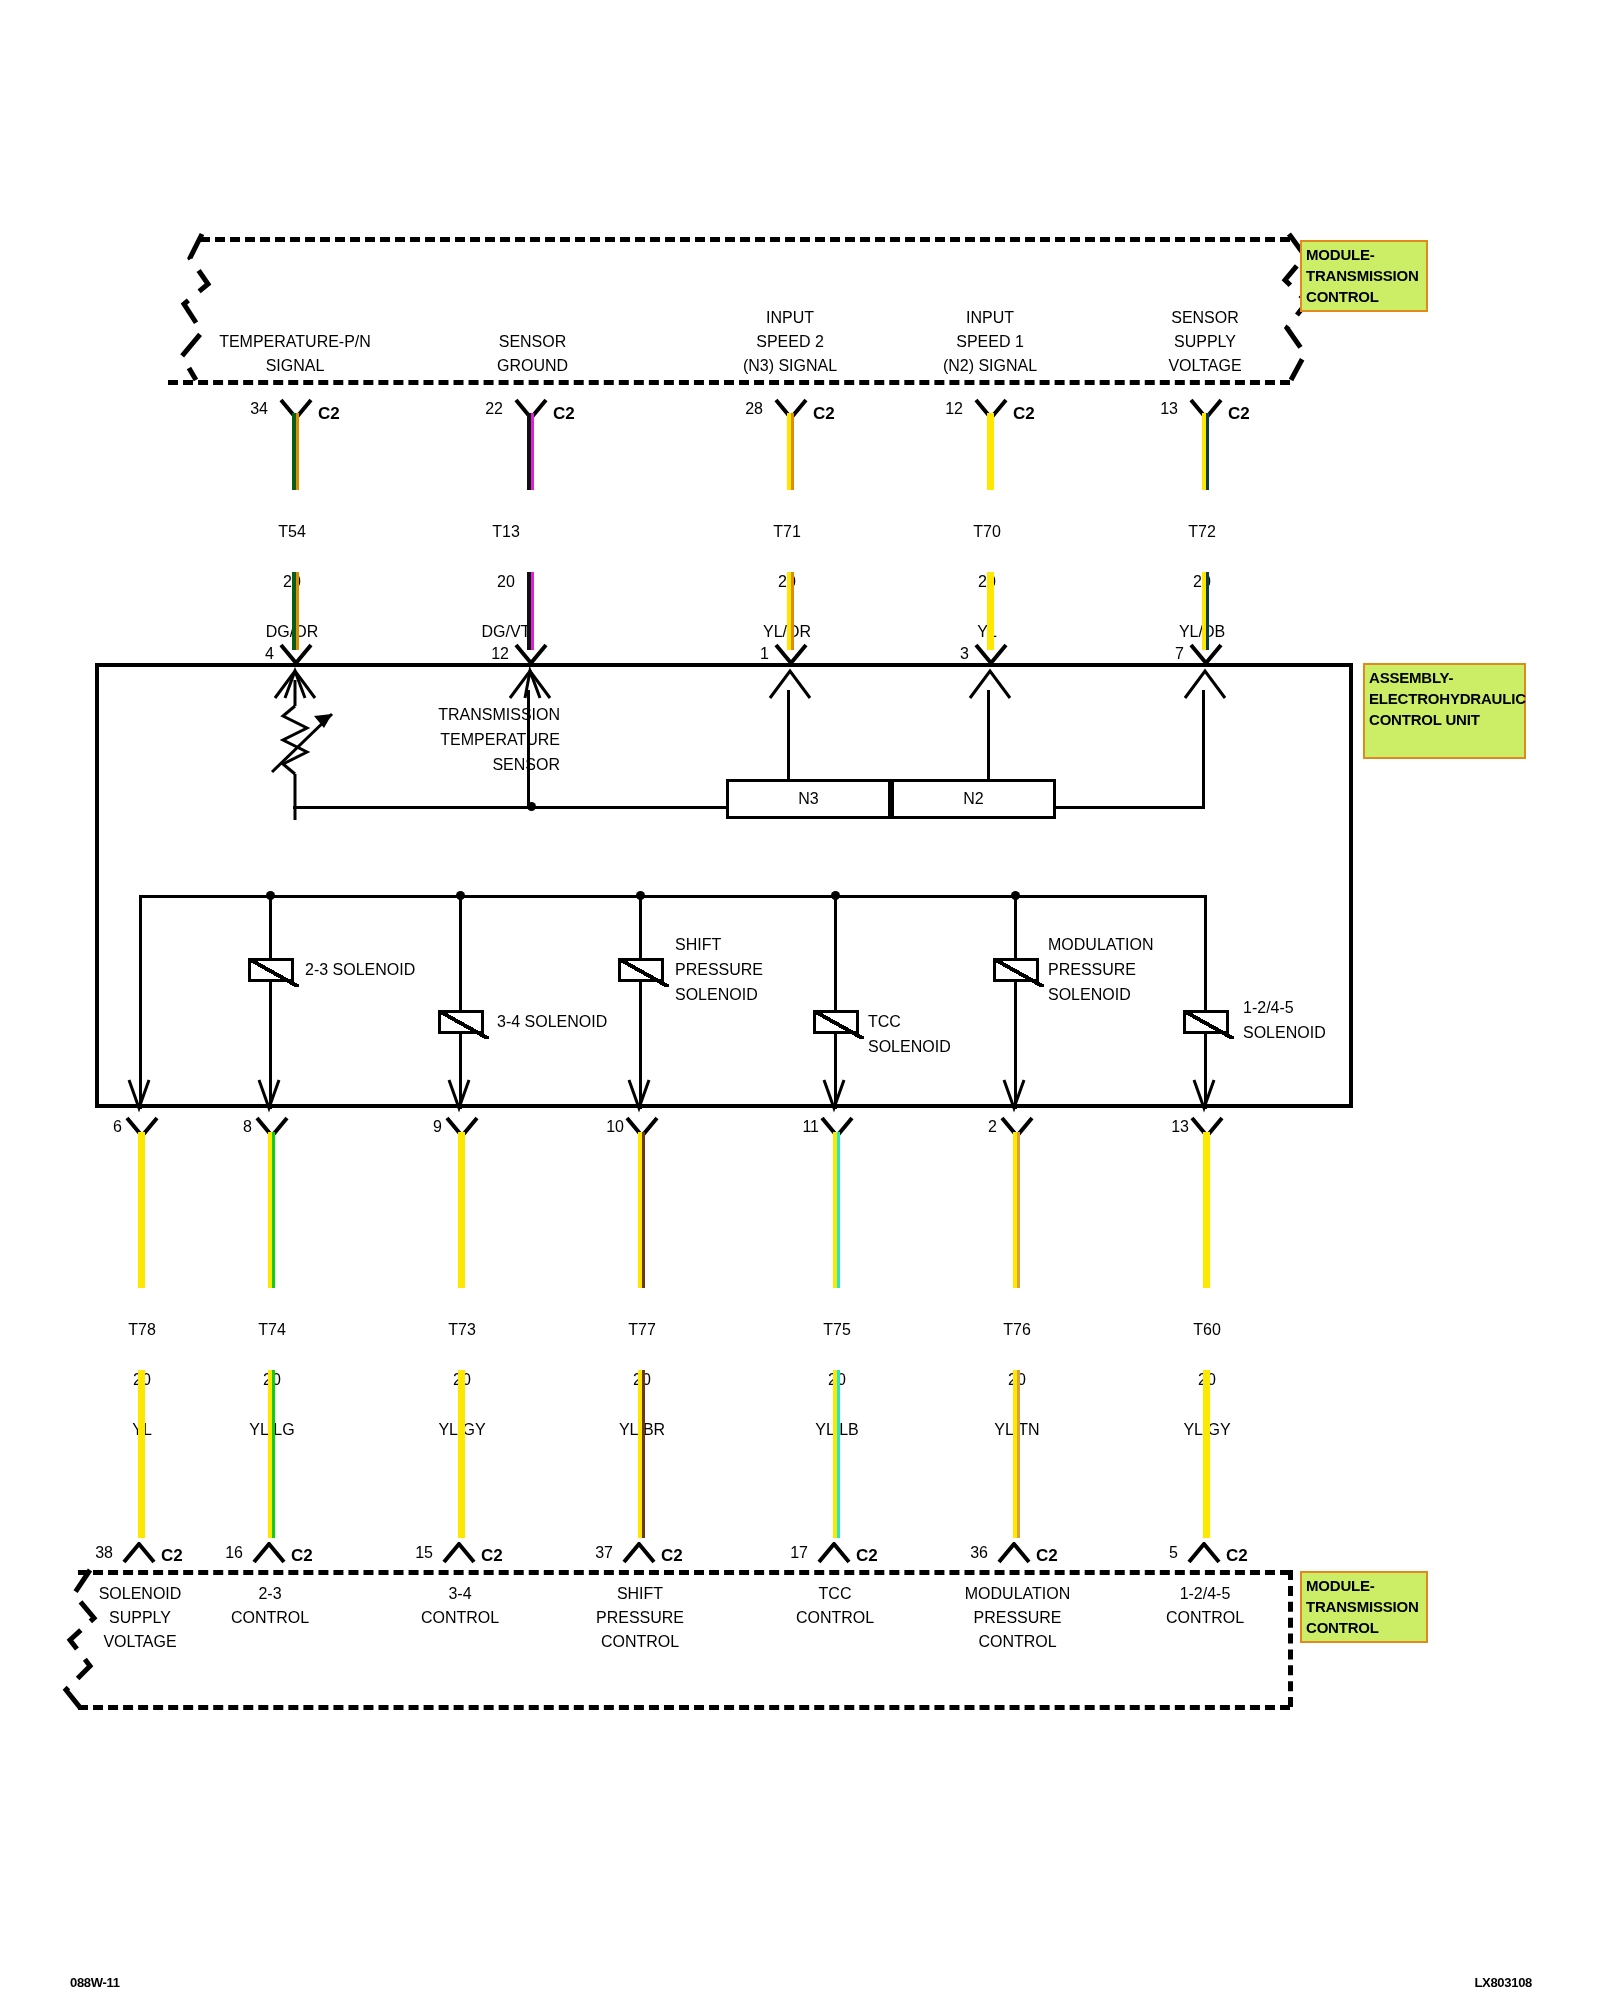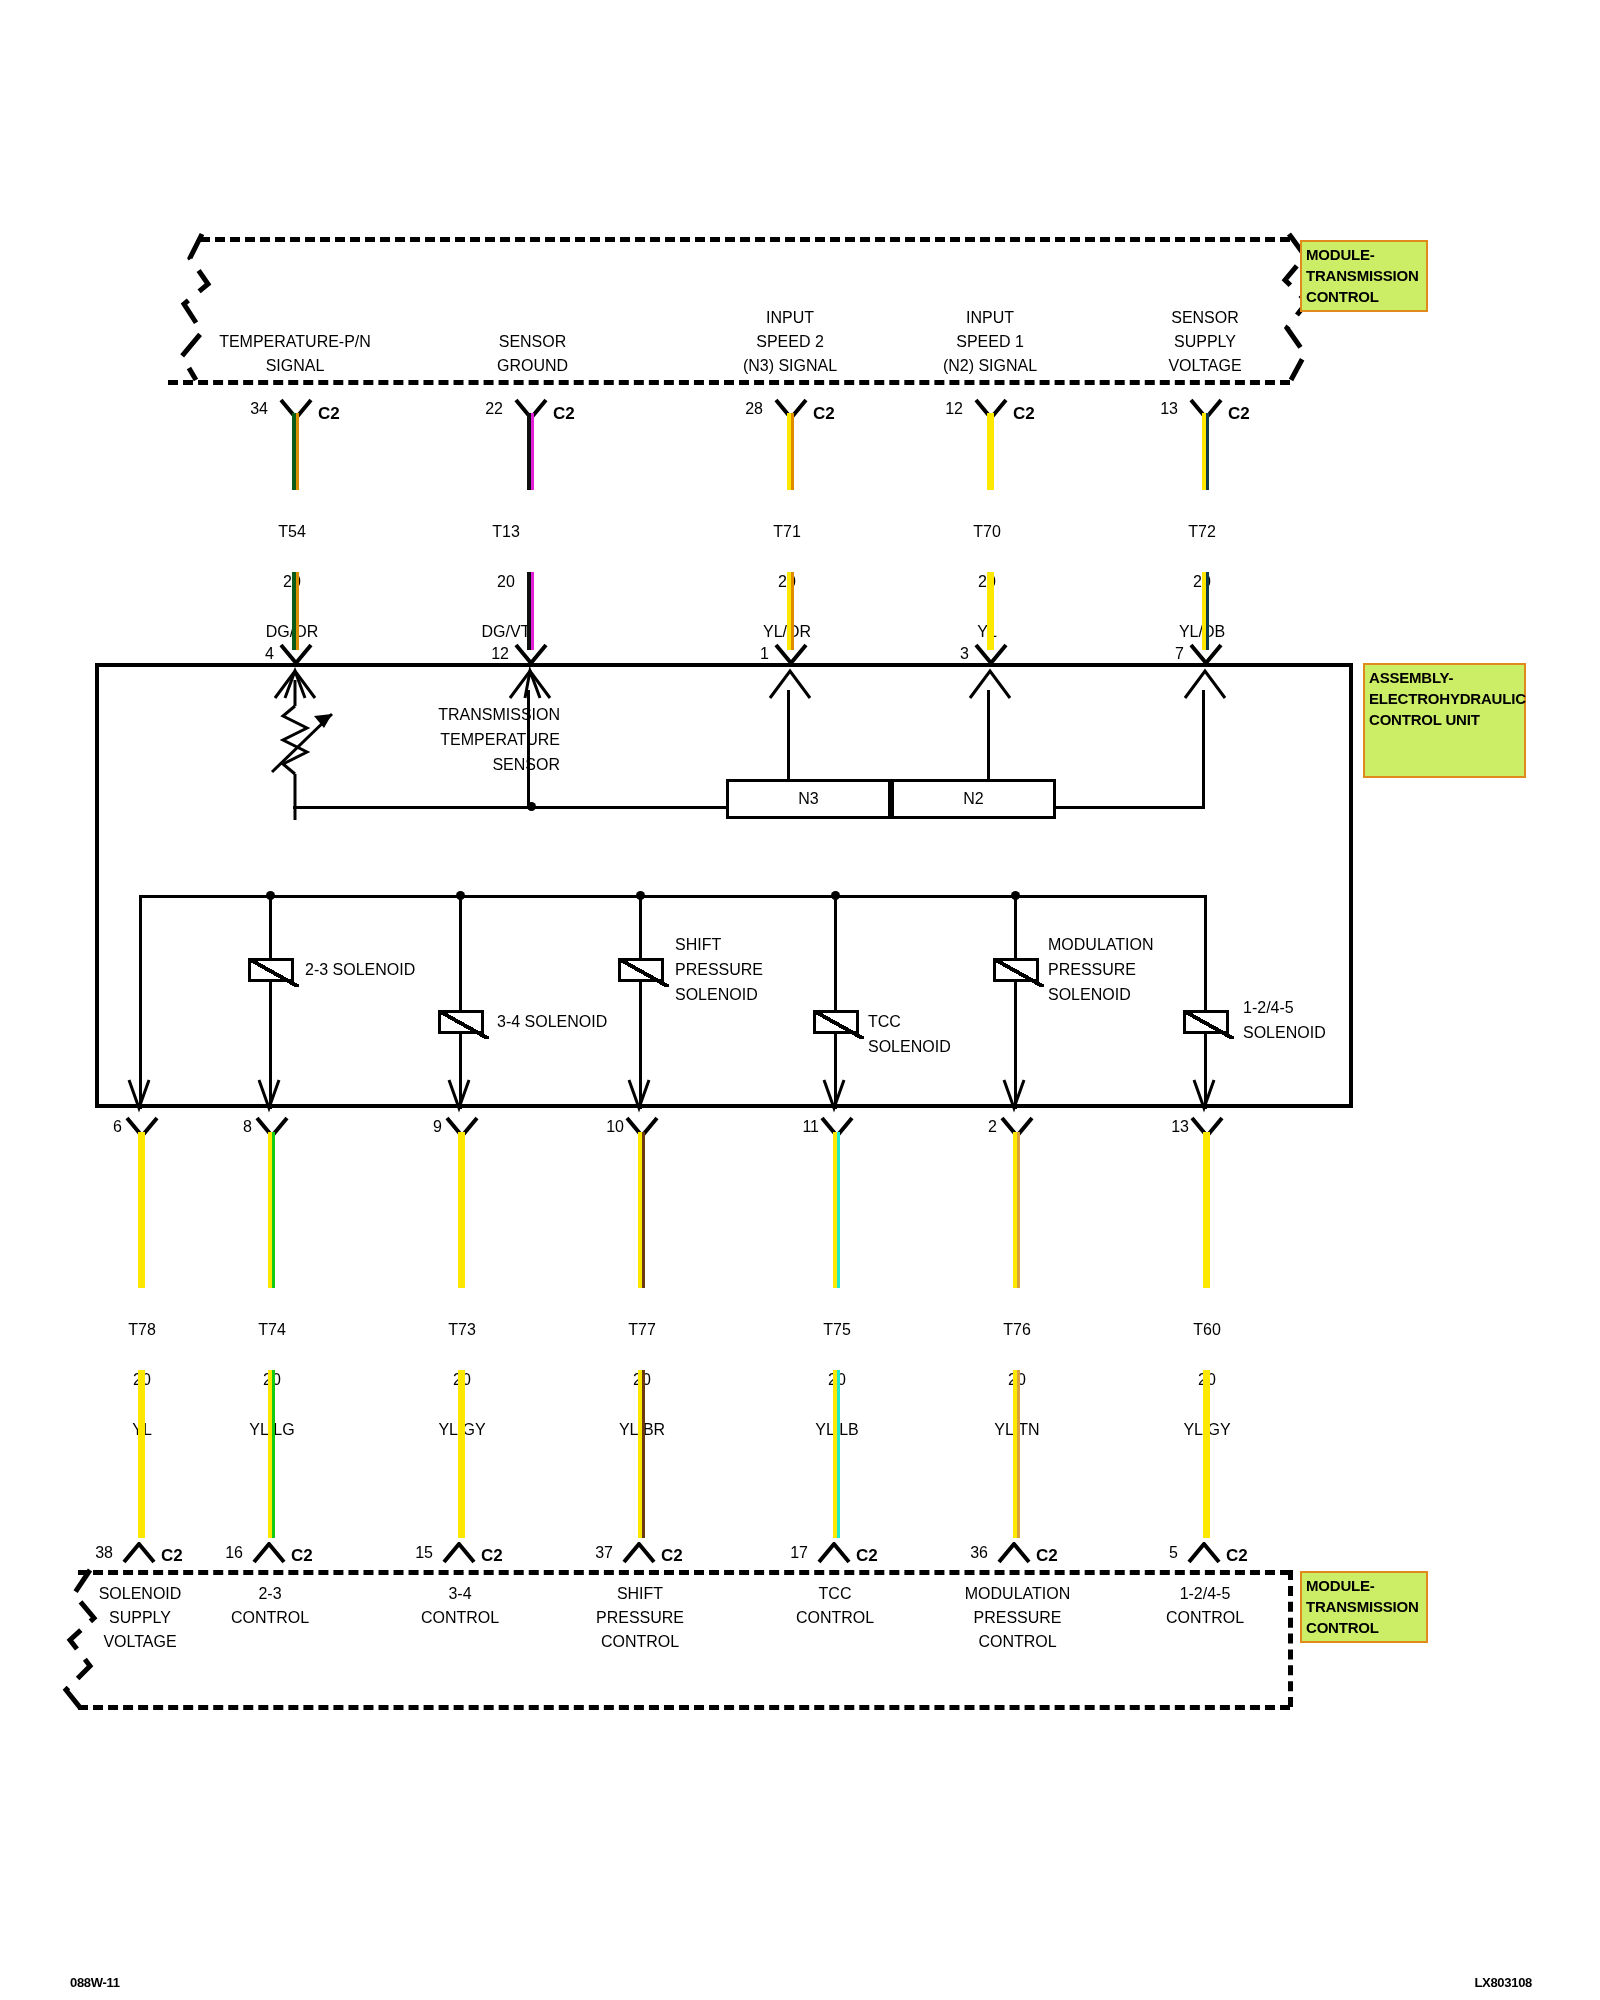--- a/index.html
+++ b/index.html
@@ -225,21 +225,21 @@
     <polyline points="2,2 17,20 32,2" fill="none" stroke="#000" stroke-width="4"></polyline>
     </svg>
 
   <div class="pinnum" style="left:1150px;top:645px;width:34px;">7</div>
   <svg class="conn" style="left:1189px;top:643px;width:34px;height:22px;">
     <polyline points="2,2 17,20 32,2" fill="none" stroke="#000" stroke-width="4"></polyline>
     </svg>
 
   <div style="position:absolute;left:95px;top:663px;width:1258px;height:445px;border:4px solid #000;box-sizing:border-box;background:transparent;"></div>
 
-  <div class="callout" style="left:1363px;top:663px;width:163px;height:115px;">ASSEMBLY-
+  <div class="callout" style="left:1363px;top:663px;width:163px;height:96px;">ASSEMBLY-
 ELECTROHYDRAULIC
 CONTROL
 UNIT</div>
 
   <svg style="position:absolute;left:95px;top:663px;width:1258px;height:120px;">
 
     <polyline points="190,35 200,8 210,35" fill="none" stroke="#000" stroke-width="3"></polyline>
     <polyline points="180,35 200,8 220,35" fill="none" stroke="#000" stroke-width="3"></polyline>
     <polyline points="430,35 435,8 445,35" fill="none" stroke="#000" stroke-width="3"></polyline>
     <polyline points="415,35 435,8 455,35" fill="none" stroke="#000" stroke-width="3"></polyline>

